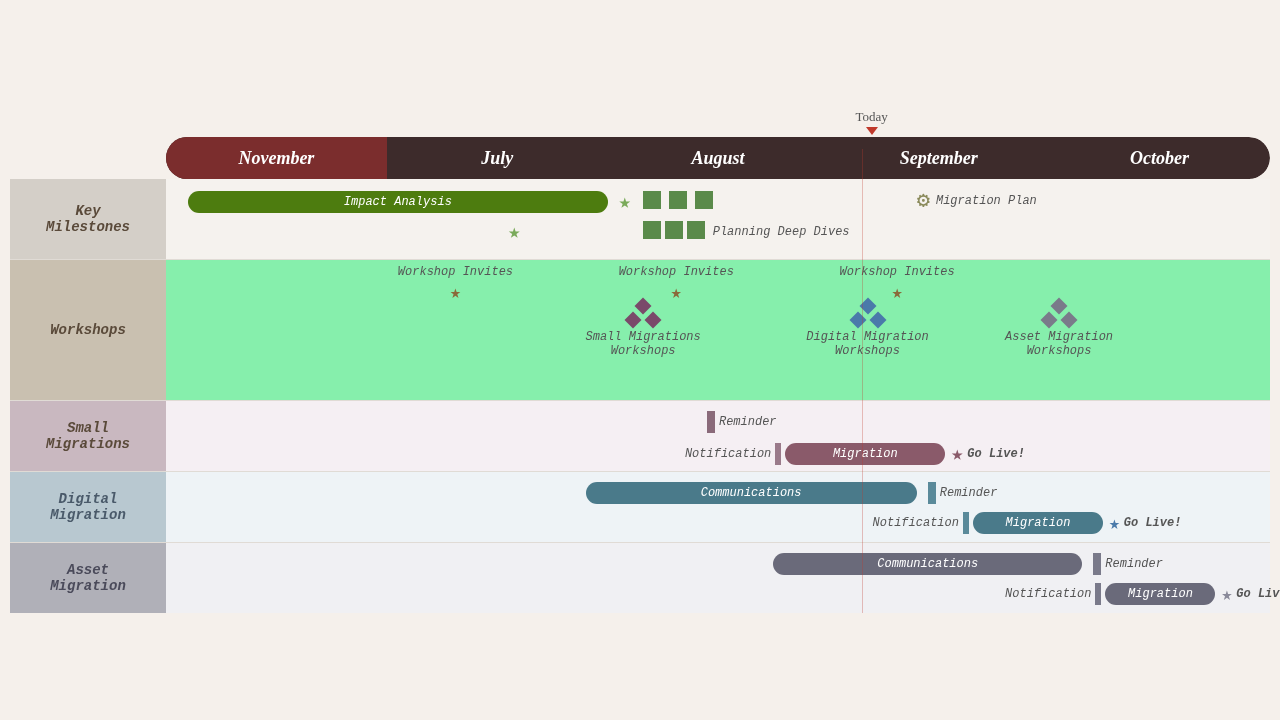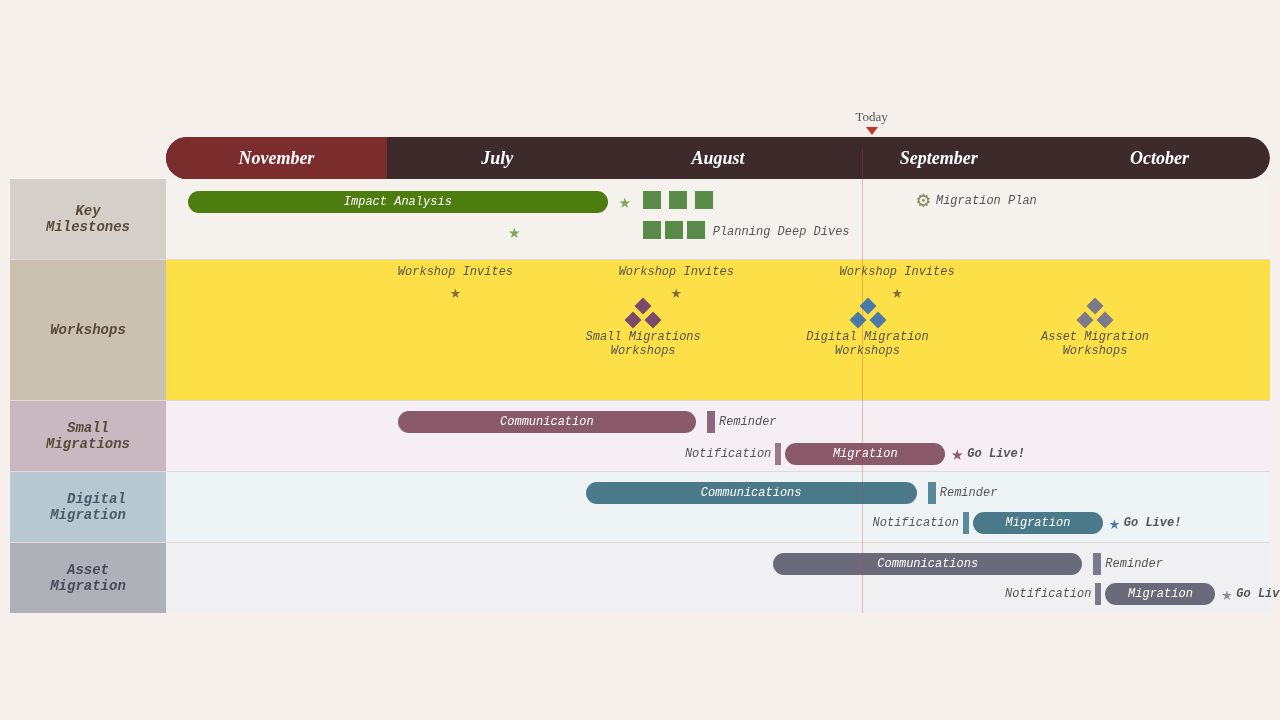--- a/index.html
+++ b/index.html
@@ -95,31 +95,31 @@
       justify-content: center;
       padding: 8px 10px;
       font-style: italic;
       font-size: 14px;
       text-align: center;
       font-weight: bold;
     }
     .row-key-milestones .row-label { background: #d4cfc8; color: #5a4a3a; }
     .row-workshops .row-label { background: #c9c0b0; color: #5a4a3a; }
     .row-small-migrations .row-label { background: #c9b8c0; color: #5a4a3a; }
-    .row-digital-migration .row-label { background: #b8c8d0; color: #4a5a6a; text-align: right; }
+    .row-digital-migration .row-label { background: #b8c8d0; color: #4a5a6a; }
     .row-asset-migration .row-label { background: #b0b0b8; color: #4a4a5a; }
 
     .row-content {
       flex: 1;
       position: relative;
       min-height: 60px;
       background: #faf8f5;
     }
     .row-key-milestones .row-content { background: #f5f2ee; }
-    .row-workshops .row-content { background: #fde047; }
+    .row-workshops .row-content { background: #86efac; }
     .row-small-migrations .row-content { background: #f5eff3; }
     .row-digital-migration .row-content { background: #eef3f6; }
     .row-asset-migration .row-content { background: #f0f0f3; }
 
     
     
 
     
     .item {
       position: absolute;
@@ -317,42 +317,37 @@
           <div style="display:flex; justify-content:center; gap:4px; margin-bottom:2px;">
             <div class="diamond diamond-blue"></div>
           </div>
           <div style="display:flex; justify-content:center; gap:8px;">
             <div class="diamond diamond-blue"></div>
             <div class="diamond diamond-blue"></div>
           </div>
           <div class="item-label" style="margin-top:4px; text-align:center;">Digital Migration<br>Workshops</div>
         </div>
 
-        <div class="item" style="left:76%; top:40px; text-align:center;margin-left:36px;">
+        <div class="item" style="left:76%; top:40px; text-align:center;">
           <div style="display:flex; justify-content:center; gap:4px; margin-bottom:2px;">
             <div class="diamond diamond-gray"></div>
           </div>
           <div style="display:flex; justify-content:center; gap:8px;">
             <div class="diamond diamond-gray"></div>
             <div class="diamond diamond-gray"></div>
           </div>
           <div class="item-label" style="margin-top:4px; text-align:center;">Asset Migration<br>Workshops</div>
         </div>
       </div>
     </div>
 
     <div class="gantt-row row-small-migrations" style="min-height:70px;">
       <div class="row-label">Small<br>Migrations</div>
       <div class="row-content" style="min-height:70px; position:relative;">
 
-        <div class="item" style="left:21%; top:10px; width:27%;">
-          <div class="bar bar-purple">
-            <span>Communication</span>
-          </div>
-        </div>
 
         <div class="item" style="left:49%; top:10px; display:flex; align-items:center; gap:4px;">
           <div class="notch" style="background:#8a6a7a;"></div>
           <span class="item-label">Reminder</span>
         </div>
 
         <div class="item" style="left:47%; top:40px; display:flex; align-items:center; gap:4px;">
           <span class="item-label">Notification</span>
           <div class="notch" style="background:#9a7a8a; width:6px;"></div>
           <div class="bar bar-purple" style="width:160px;">

